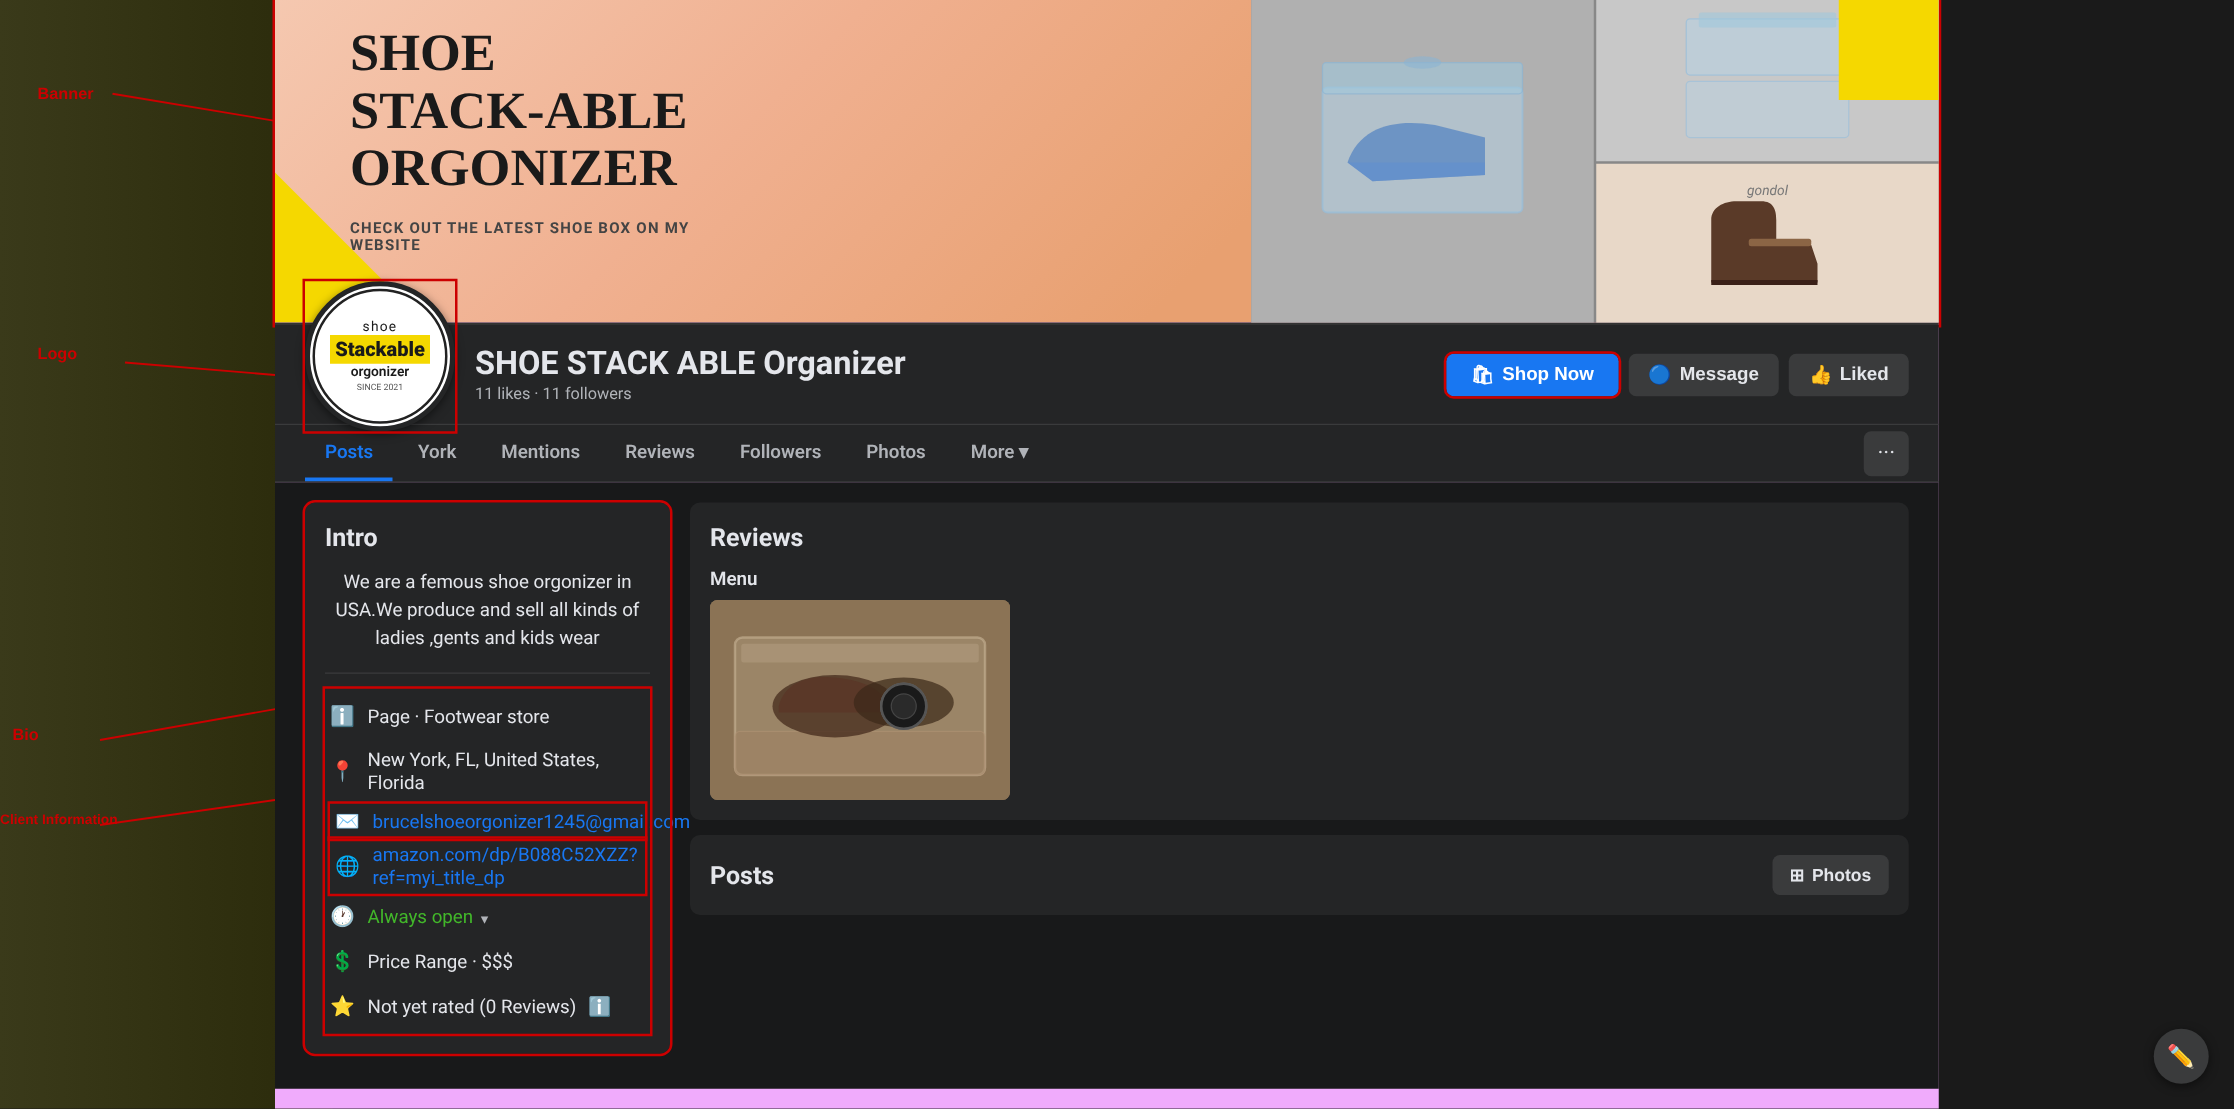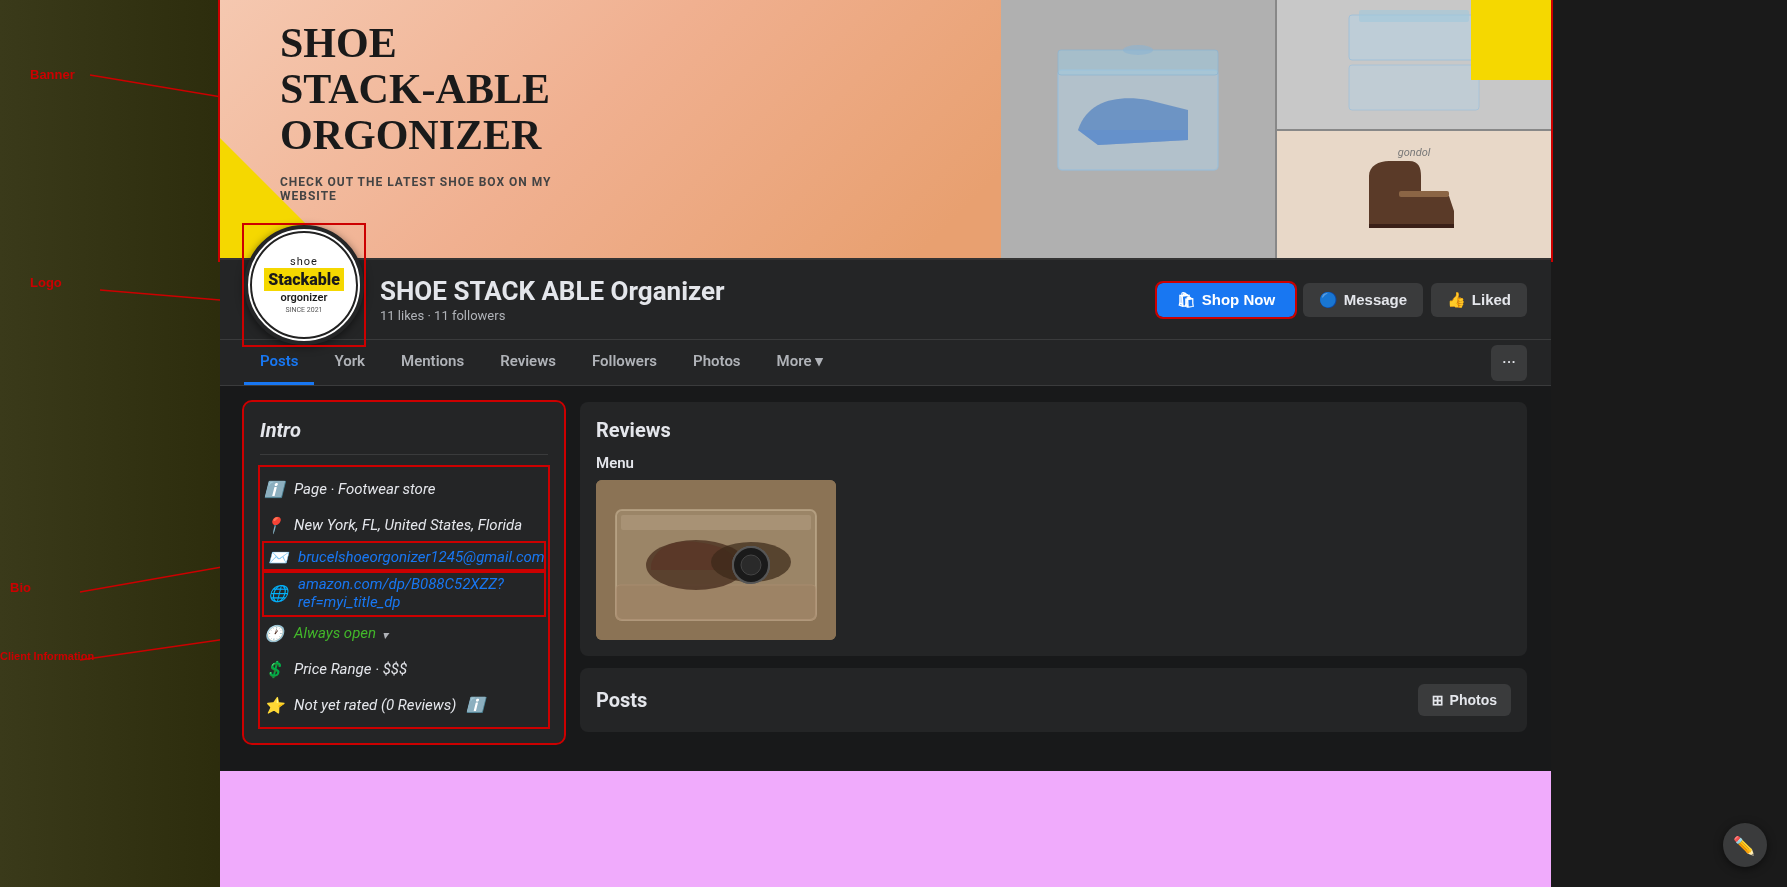--- a/index.html
+++ b/index.html
@@ -290,23 +290,22 @@
     
     .body-layout {
       display: flex;
       gap: 16px;
       padding: 16px 24px;
       background: #18191a;
     }
 
     
     .left-column {
-      width: 320px;
+      width: 292px;
       flex-shrink: 0;
-      font-style: italic;
     }
 
     .intro-card {
       background: #242526;
       border-radius: 8px;
       padding: 16px;
       margin-bottom: 12px;
     }
 
     .intro-title {
@@ -661,20 +660,21 @@
       </div>
       <div class="nav-three-dots">···</div>
     </div>
 
     <div class="body-layout">
 
       <div class="left-column">
 
         <div class="intro-card bio-red-border">
           <div class="intro-title">Intro</div>
+          <div class="intro-bio">We are a femous shoe orgonizer in USA.We produce and sell all kinds of ladies ,gents and kids wear</div>
 
           <hr class="info-divider">
 
           <div class="info-red-border" style="padding:4px;">
 
             <div class="info-row">
               <span class="info-icon">ℹ️</span>
               <span>Page · Footwear store</span>
             </div>
 

